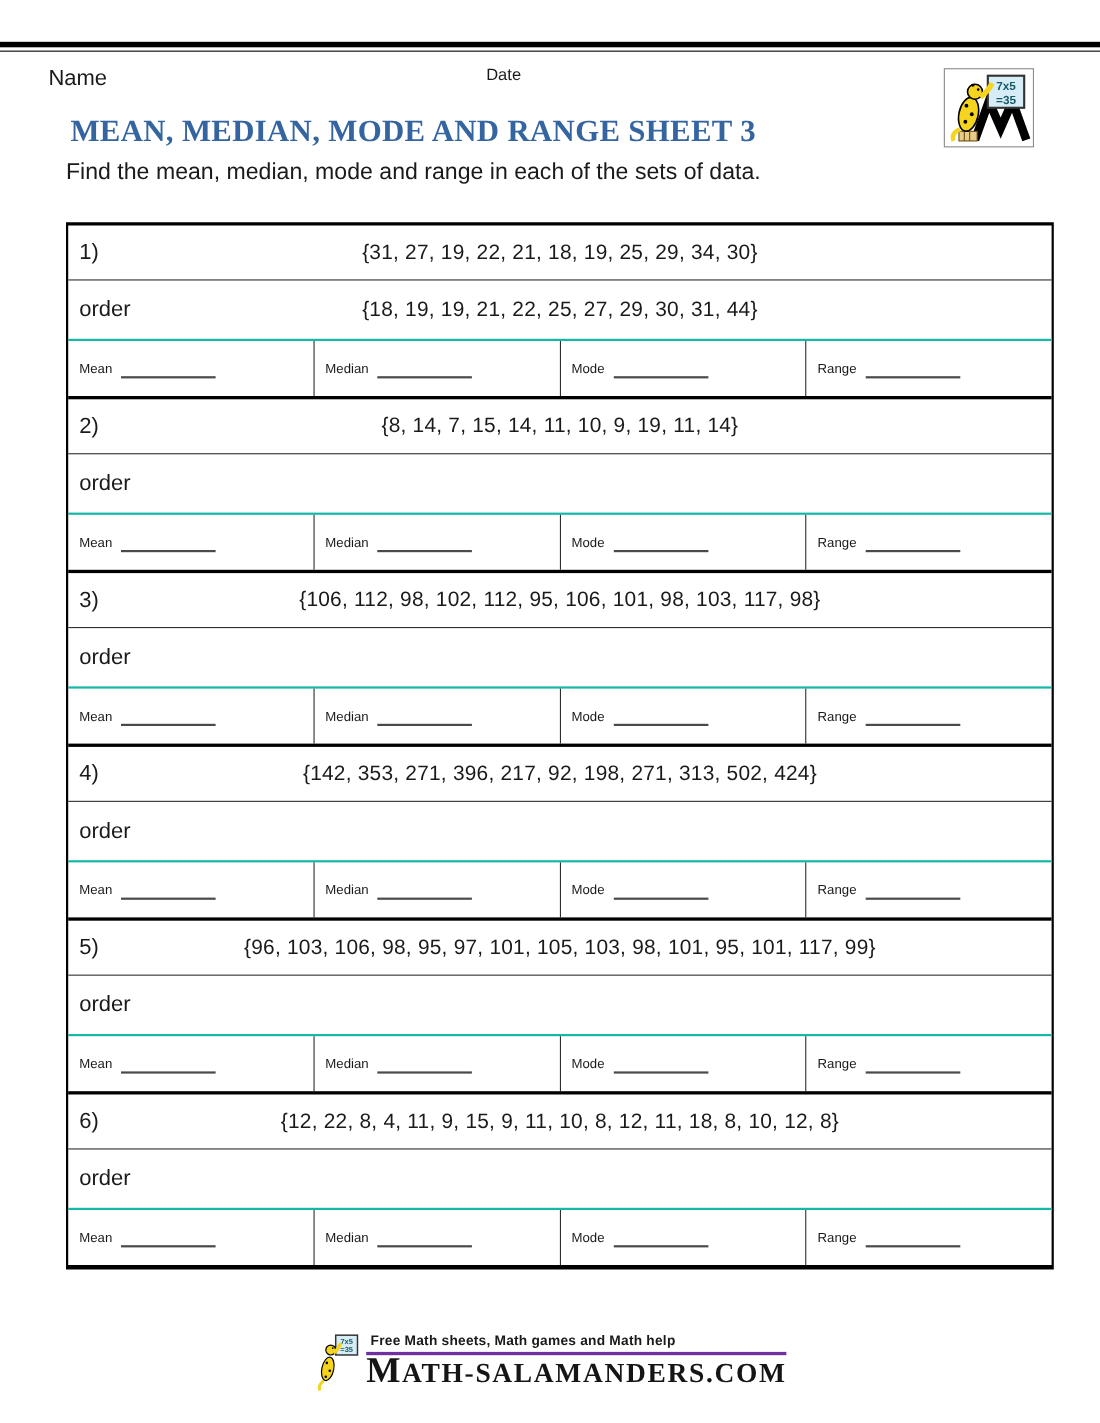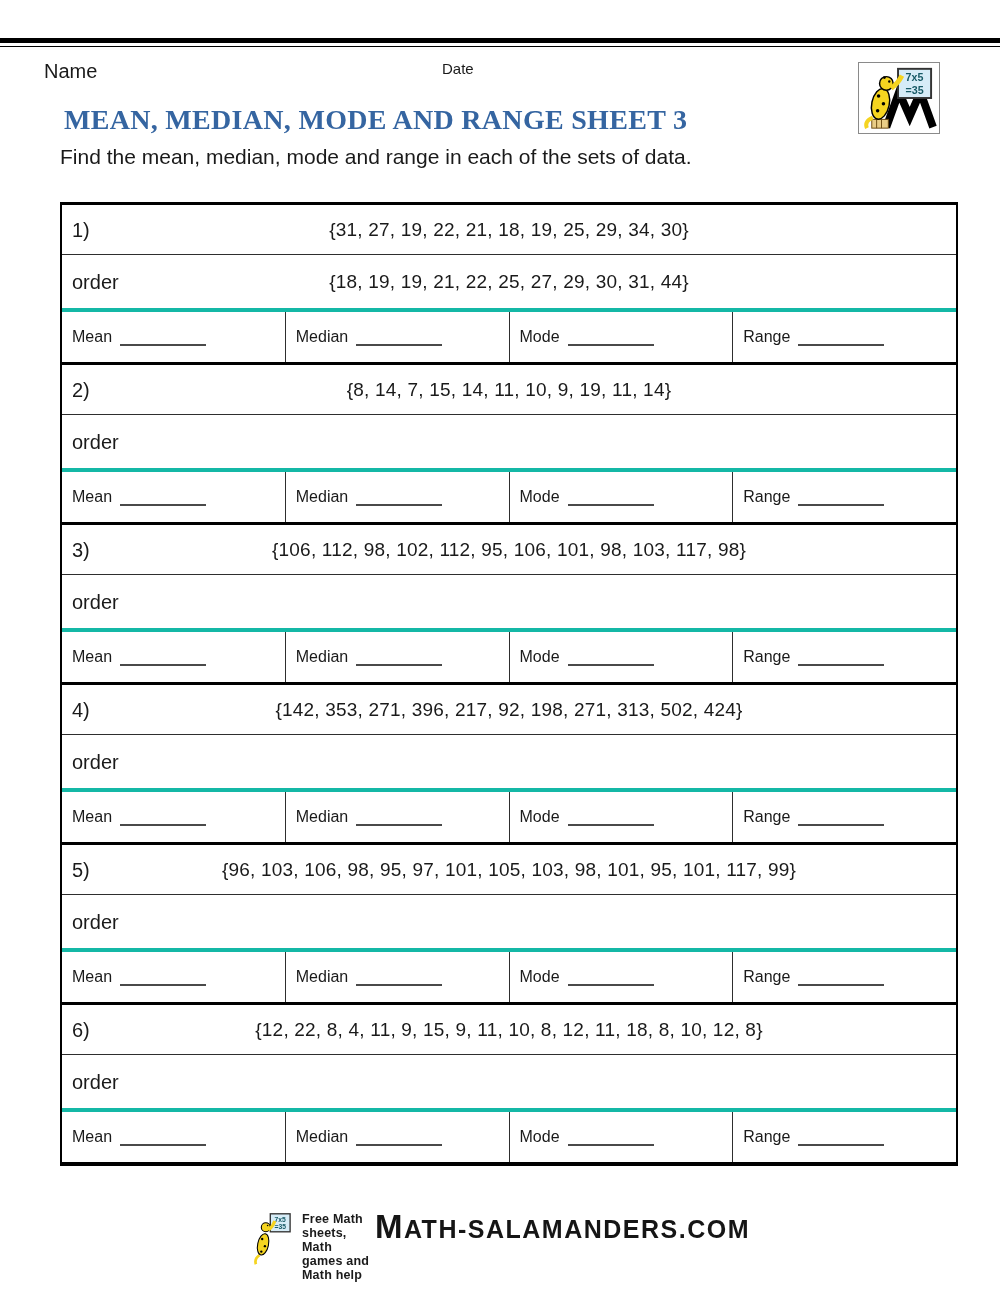--- a/index.html
+++ b/index.html
@@ -35,57 +35,57 @@
   .worksheet-table {
     position:absolute; left:60px; top:202px; width:898px;
     border:2px solid #000; border-top-width:3px; border-bottom-width:4px;
     box-sizing:border-box; background:#fff;
   }
   .block { border-bottom:3px solid #000; }
   .block:last-child { border-bottom:none; }
 
   .row { position:relative; }
   .row-data  { height:49px; border-bottom:1px solid #2e2e2e; }
-  .row-order { height:53px; border-bottom:4px solid #14b8a6;padding-left:37px; }
+  .row-order { height:53px; border-bottom:2px solid #14b8a6;padding-left:37px; }
   .row-stats { height:50px; display:flex; }
 
   .num {
     position:absolute; left:10px; top:50%; transform:translateY(-50%);
     font-size:20px;
   }
   .set, .ordered {
     position:absolute; left:0; right:0; top:50%; transform:translateY(-50%);
     text-align:center; font-size:19px; letter-spacing:0.2px;
   }
   .order-label {
     position:absolute; left:10px; top:50%; transform:translateY(-50%);
     font-size:20px;
   }
   .stat-cell {
     flex:1 1 0; border-left:1px solid #2e2e2e;
     display:flex; align-items:center; padding-left:10px;
-    font-size:16px; box-sizing:border-box;
+    font-size:12px; box-sizing:border-box;
   }
   .stat-cell:first-child { border-left:none; }
   .stat-blank {
     display:inline-block; width:86px; height:15px;
     border-bottom:2px solid #4a4a4a; margin-left:8px;
   }
 
   .footer {
     position:absolute; top:1212px; left:50%; transform:translateX(-50%);
     display:flex; align-items:flex-start;
   }
   .footer-logo { width:46px; height:54px; margin-right:2px; margin-top:0; flex:none; }
   .footer-logo svg { width:100%; height:100%; display:block; }
-  .footer-text { display:flex; flex-direction:row; }
+  .footer-text { display:flex; flex-direction:column; }
   .tagline { font-size:12.5px; font-weight:bold; letter-spacing:0.2px; padding-left:4px; }
   .purple-rule { height:3px; background:#7030a0; margin-top:3px; }
   .brand {
-    font-family:Liberation Sans, sans-serif; font-weight:bold;
+    font-family:Liberation Serif, serif; font-weight:bold;
     font-size:25px; letter-spacing:1.5px; line-height:1.1; margin-top:0;
     color:#151515; white-space:nowrap;
   }
   .brand-m { font-size:33px; line-height:0.9; }
 </style>
 </head>
 <body>
 
 <div class="rule-thick"></div>
 <div class="rule-thin"></div>

